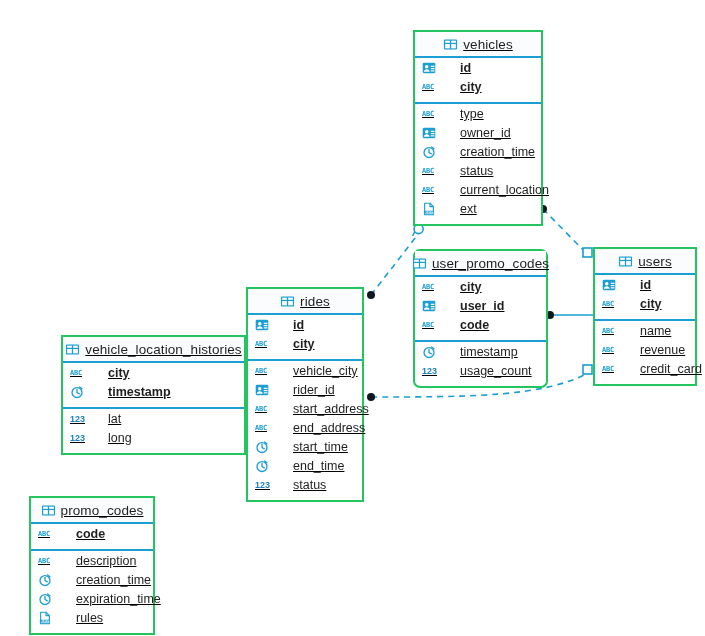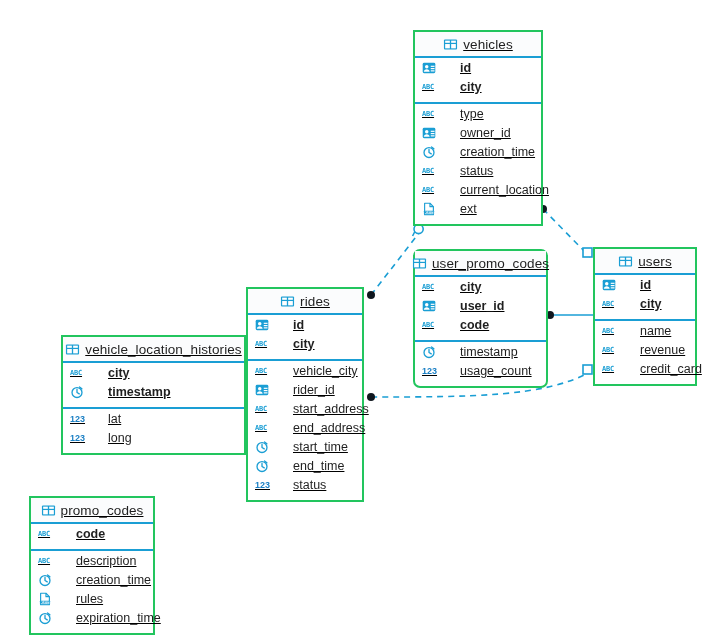--- a/index.html
+++ b/index.html
@@ -439,33 +439,33 @@
               <circle cx="8" cy="8.6" r="5.7" fill="none" stroke="#1a9ed4" stroke-width="1.5"></circle>
               <path d="M8 5.1 L8 8.6 L10.6 10.2" fill="none" stroke="#1a9ed4" stroke-width="1.5" stroke-linecap="round" stroke-linejoin="round"></path>
               <path d="M10.9 2.2 L13.6 4.3" fill="none" stroke="#1a9ed4" stroke-width="1.5" stroke-linecap="round"></path>
             </svg>
           </span>
           <span class="fname">creation_time</span>
         </div>
         <div class="row">
           <span class="ico">
             <svg viewBox="0 0 16 16">
+              <circle cx="8" cy="8.6" r="5.7" fill="none" stroke="#1a9ed4" stroke-width="1.5"></circle>
+              <path d="M8 5.1 L8 8.6 L10.6 10.2" fill="none" stroke="#1a9ed4" stroke-width="1.5" stroke-linecap="round" stroke-linejoin="round"></path>
+              <path d="M10.9 2.2 L13.6 4.3" fill="none" stroke="#1a9ed4" stroke-width="1.5" stroke-linecap="round"></path>
+            </svg>
+          </span>
+          <span class="fname">expiration_time</span>
+        </div>
+        <div class="row">
+          <span class="ico">
+            <svg viewBox="0 0 16 16">
               <path d="M3 1.4 h6.1 L13 5.3 V14.6 H3 Z" fill="#ffffff" stroke="#1a9ed4" stroke-width="1.3" stroke-linejoin="round"></path>
               <path d="M9.1 1.4 V5.3 H13" fill="none" stroke="#1a9ed4" stroke-width="1.3" stroke-linejoin="round"></path>
               <rect x="2.2" y="9.9" width="11.6" height="4.4" rx="0.6" fill="#1a9ed4"></rect>
               <text x="8" y="13.4" font-size="4.1" font-family="DejaVu Sans Mono, monospace" font-weight="bold" fill="#ffffff" text-anchor="middle">JSON</text>
             </svg>
           </span>
           <span class="fname">rules</span>
         </div>
-        <div class="row">
-          <span class="ico">
-            <svg viewBox="0 0 16 16">
-              <circle cx="8" cy="8.6" r="5.7" fill="none" stroke="#1a9ed4" stroke-width="1.5"></circle>
-              <path d="M8 5.1 L8 8.6 L10.6 10.2" fill="none" stroke="#1a9ed4" stroke-width="1.5" stroke-linecap="round" stroke-linejoin="round"></path>
-              <path d="M10.9 2.2 L13.6 4.3" fill="none" stroke="#1a9ed4" stroke-width="1.5" stroke-linecap="round"></path>
-            </svg>
-          </span>
-          <span class="fname">expiration_time</span>
-        </div>
       </div>
     </div>
   </div>
 
 </body></html>

